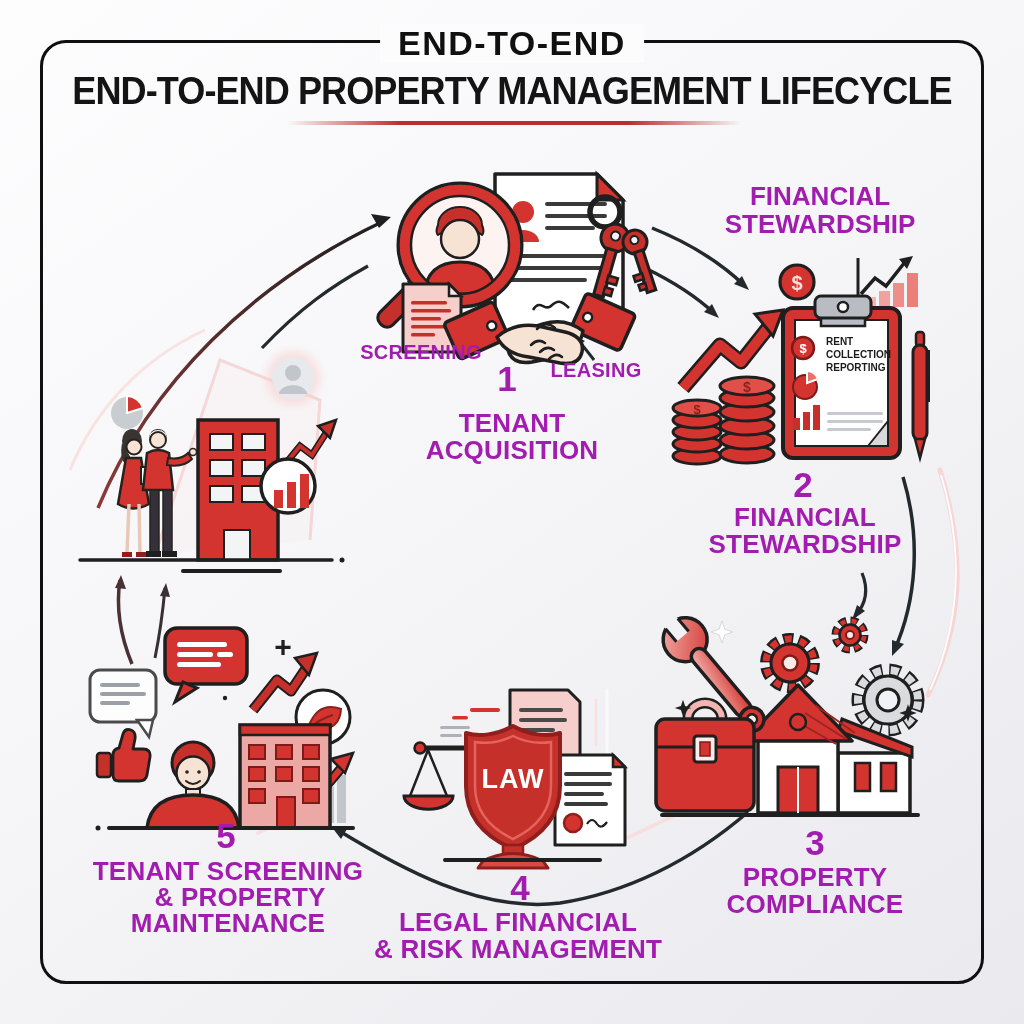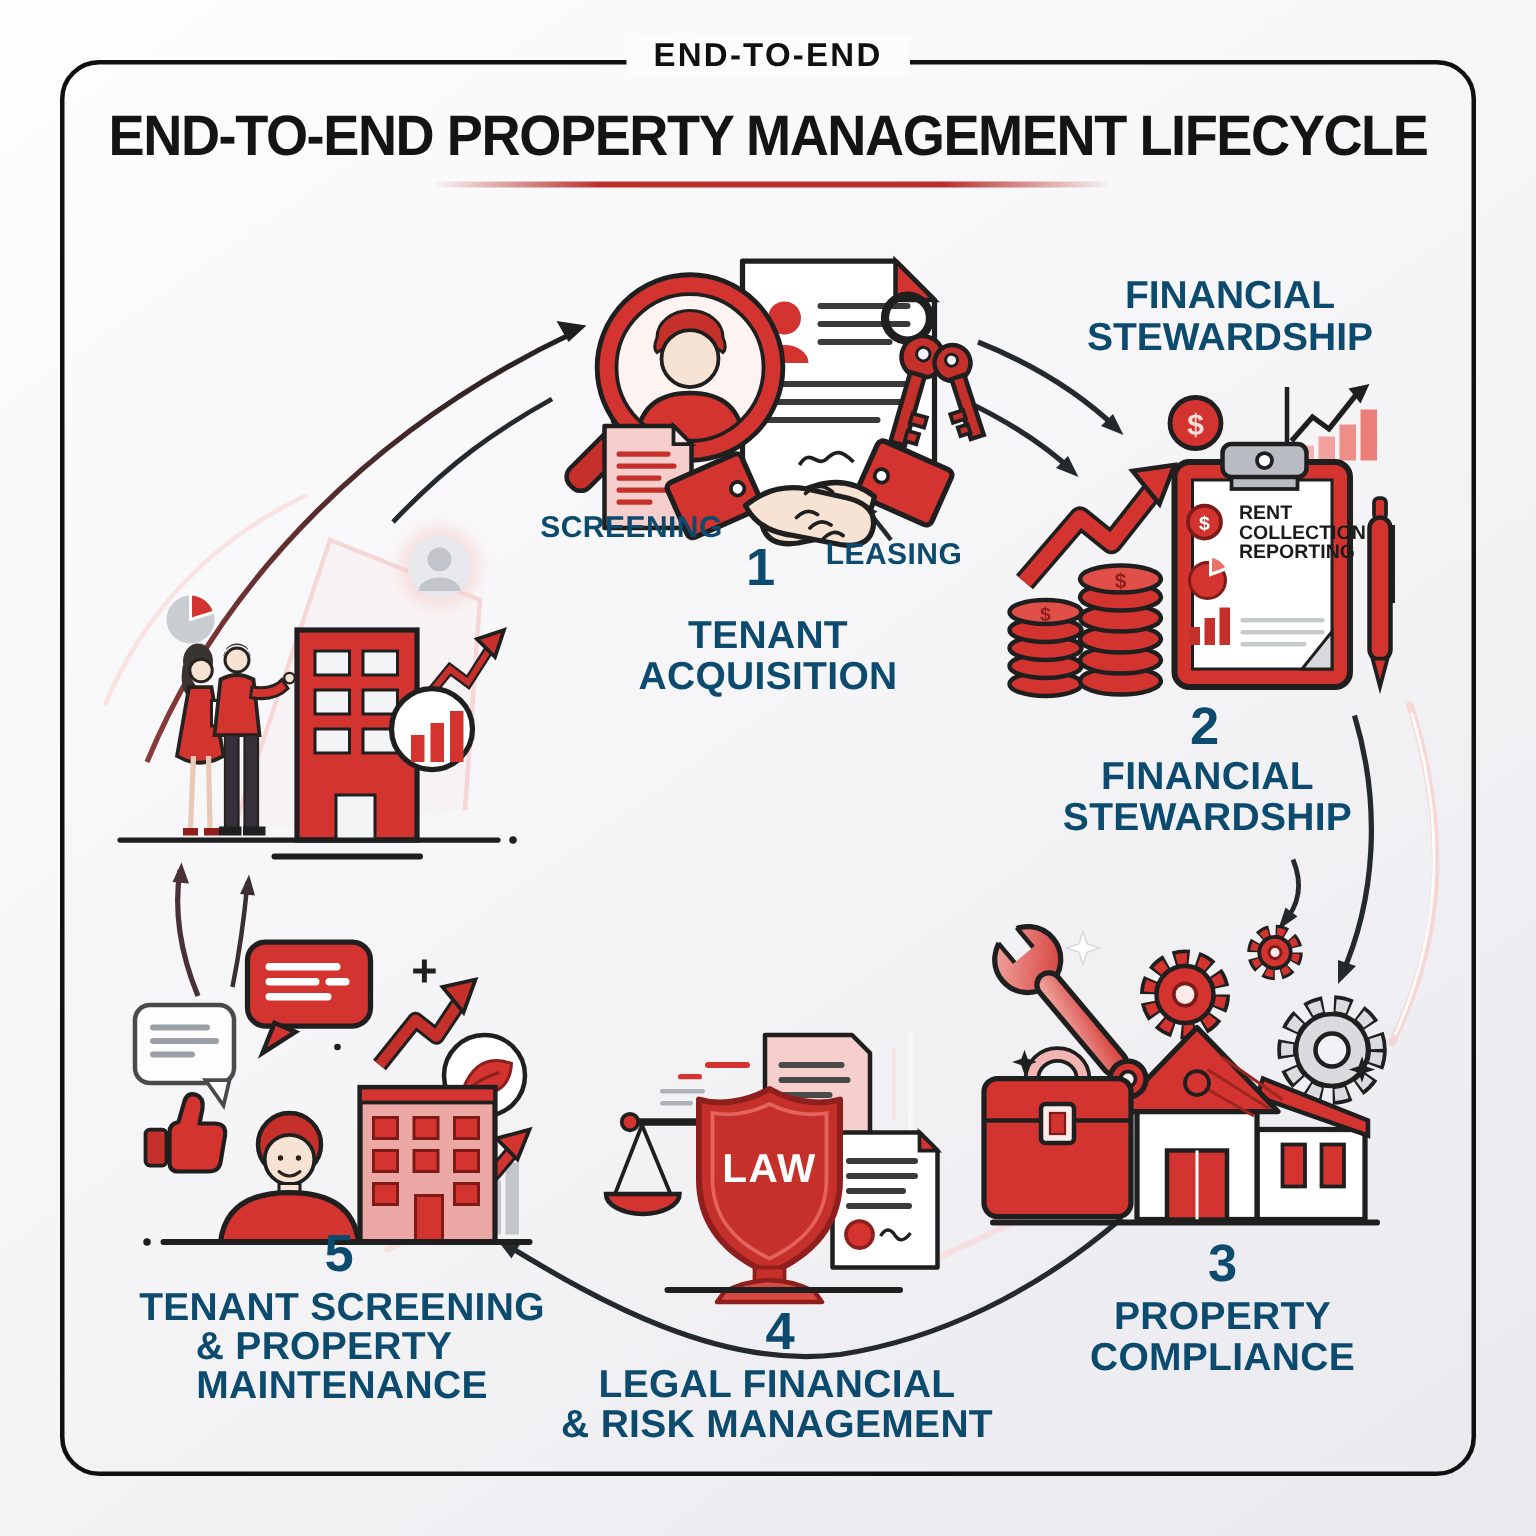--- a/index.html
+++ b/index.html
@@ -4,34 +4,34 @@
 <style>
   html,body{margin:0;padding:0;}
   body{
     width:1024px;height:1024px;position:relative;overflow:hidden;
     background:linear-gradient(145deg,#fdfdfe 0%,#f6f6f8 45%,#e9e9ee 100%);
     font-family:"Liberation Sans",sans-serif;color:#161616;
   }
   .frame{position:absolute;left:40px;top:40px;right:40px;bottom:40px;
     border:3px solid #101010;border-radius:26px;}
   .kicker{position:absolute;top:24px;left:50%;transform:translateX(-50%);
-    background:#fcfcfd;padding:0 18px;font-size:22px;font-weight:800;
+    background:#fcfcfd;padding:0 18px;font-size:34px;font-weight:800;
     letter-spacing:1.5px;color:#101010;white-space:nowrap;z-index:5;}
   .main-title{position:absolute;top:70px;left:0;width:1024px;text-align:center;
     font-size:38px;font-weight:800;letter-spacing:-1px;color:#141414;
     transform:scaleX(.95);white-space:nowrap;z-index:4;}
   .title-underline{position:absolute;top:121px;left:287px;width:455px;height:4px;border-radius:3px;
     background:linear-gradient(90deg,rgba(185,47,42,0),#b92f2a 25%,#b92f2a 75%,rgba(185,47,42,0));}
   .label{position:absolute;transform:translateX(-50%);text-align:center;font-weight:800;
-    color:#0c4a6e;white-space:nowrap;z-index:6;}
+    color:#a21caf;white-space:nowrap;z-index:6;}
   .num{font-size:35px;line-height:36px;}
   .stitle{font-size:26px;line-height:27px;letter-spacing:.2px;}
   .tag{font-size:20px;letter-spacing:.3px;}
   .preview{font-size:26px;line-height:28px;}
-  .clip-label{position:absolute;font-size:13px;line-height:12.5px;font-weight:800;
+  .clip-label{position:absolute;font-size:10px;line-height:12.5px;font-weight:800;
     color:#1b1b1b;z-index:7;text-align:left;transform:none;}
   svg.layer{position:absolute;left:0;top:0;overflow:visible;}
   svg.stage{position:absolute;overflow:visible;z-index:3;}
   svg text{font-family:"Liberation Sans",sans-serif;font-weight:bold;}
 </style>
 </head>
 <body>
 
 <svg class="layer" width="1024" height="1024" viewBox="0 0 1024 1024">
   <defs>
@@ -482,14 +482,14 @@
 <div class="label num" style="left:815px;top:825px">3</div>
 <div class="label stitle" style="left:815px;top:864px">PROPERTY</div>
 <div class="label stitle" style="left:815px;top:891px">COMPLIANCE</div>
 
 <div class="label num" style="left:520px;top:870px">4</div>
 <div class="label stitle" style="left:518px;top:909px">LEGAL FINANCIAL</div>
 <div class="label stitle" style="left:518px;top:936px">&amp; RISK MANAGEMENT</div>
 
 <div class="label num" style="left:226px;top:818px">5</div>
 <div class="label stitle" style="left:228px;top:858px">TENANT SCREENING</div>
-<div class="label stitle" style="left:216px;top:884px">&amp; PROPERTY</div>
+<div class="label stitle" style="left:240px;top:884px">&amp; PROPERTY</div>
 <div class="label stitle" style="left:228px;top:910px">MAINTENANCE</div>
 
 </body></html>

